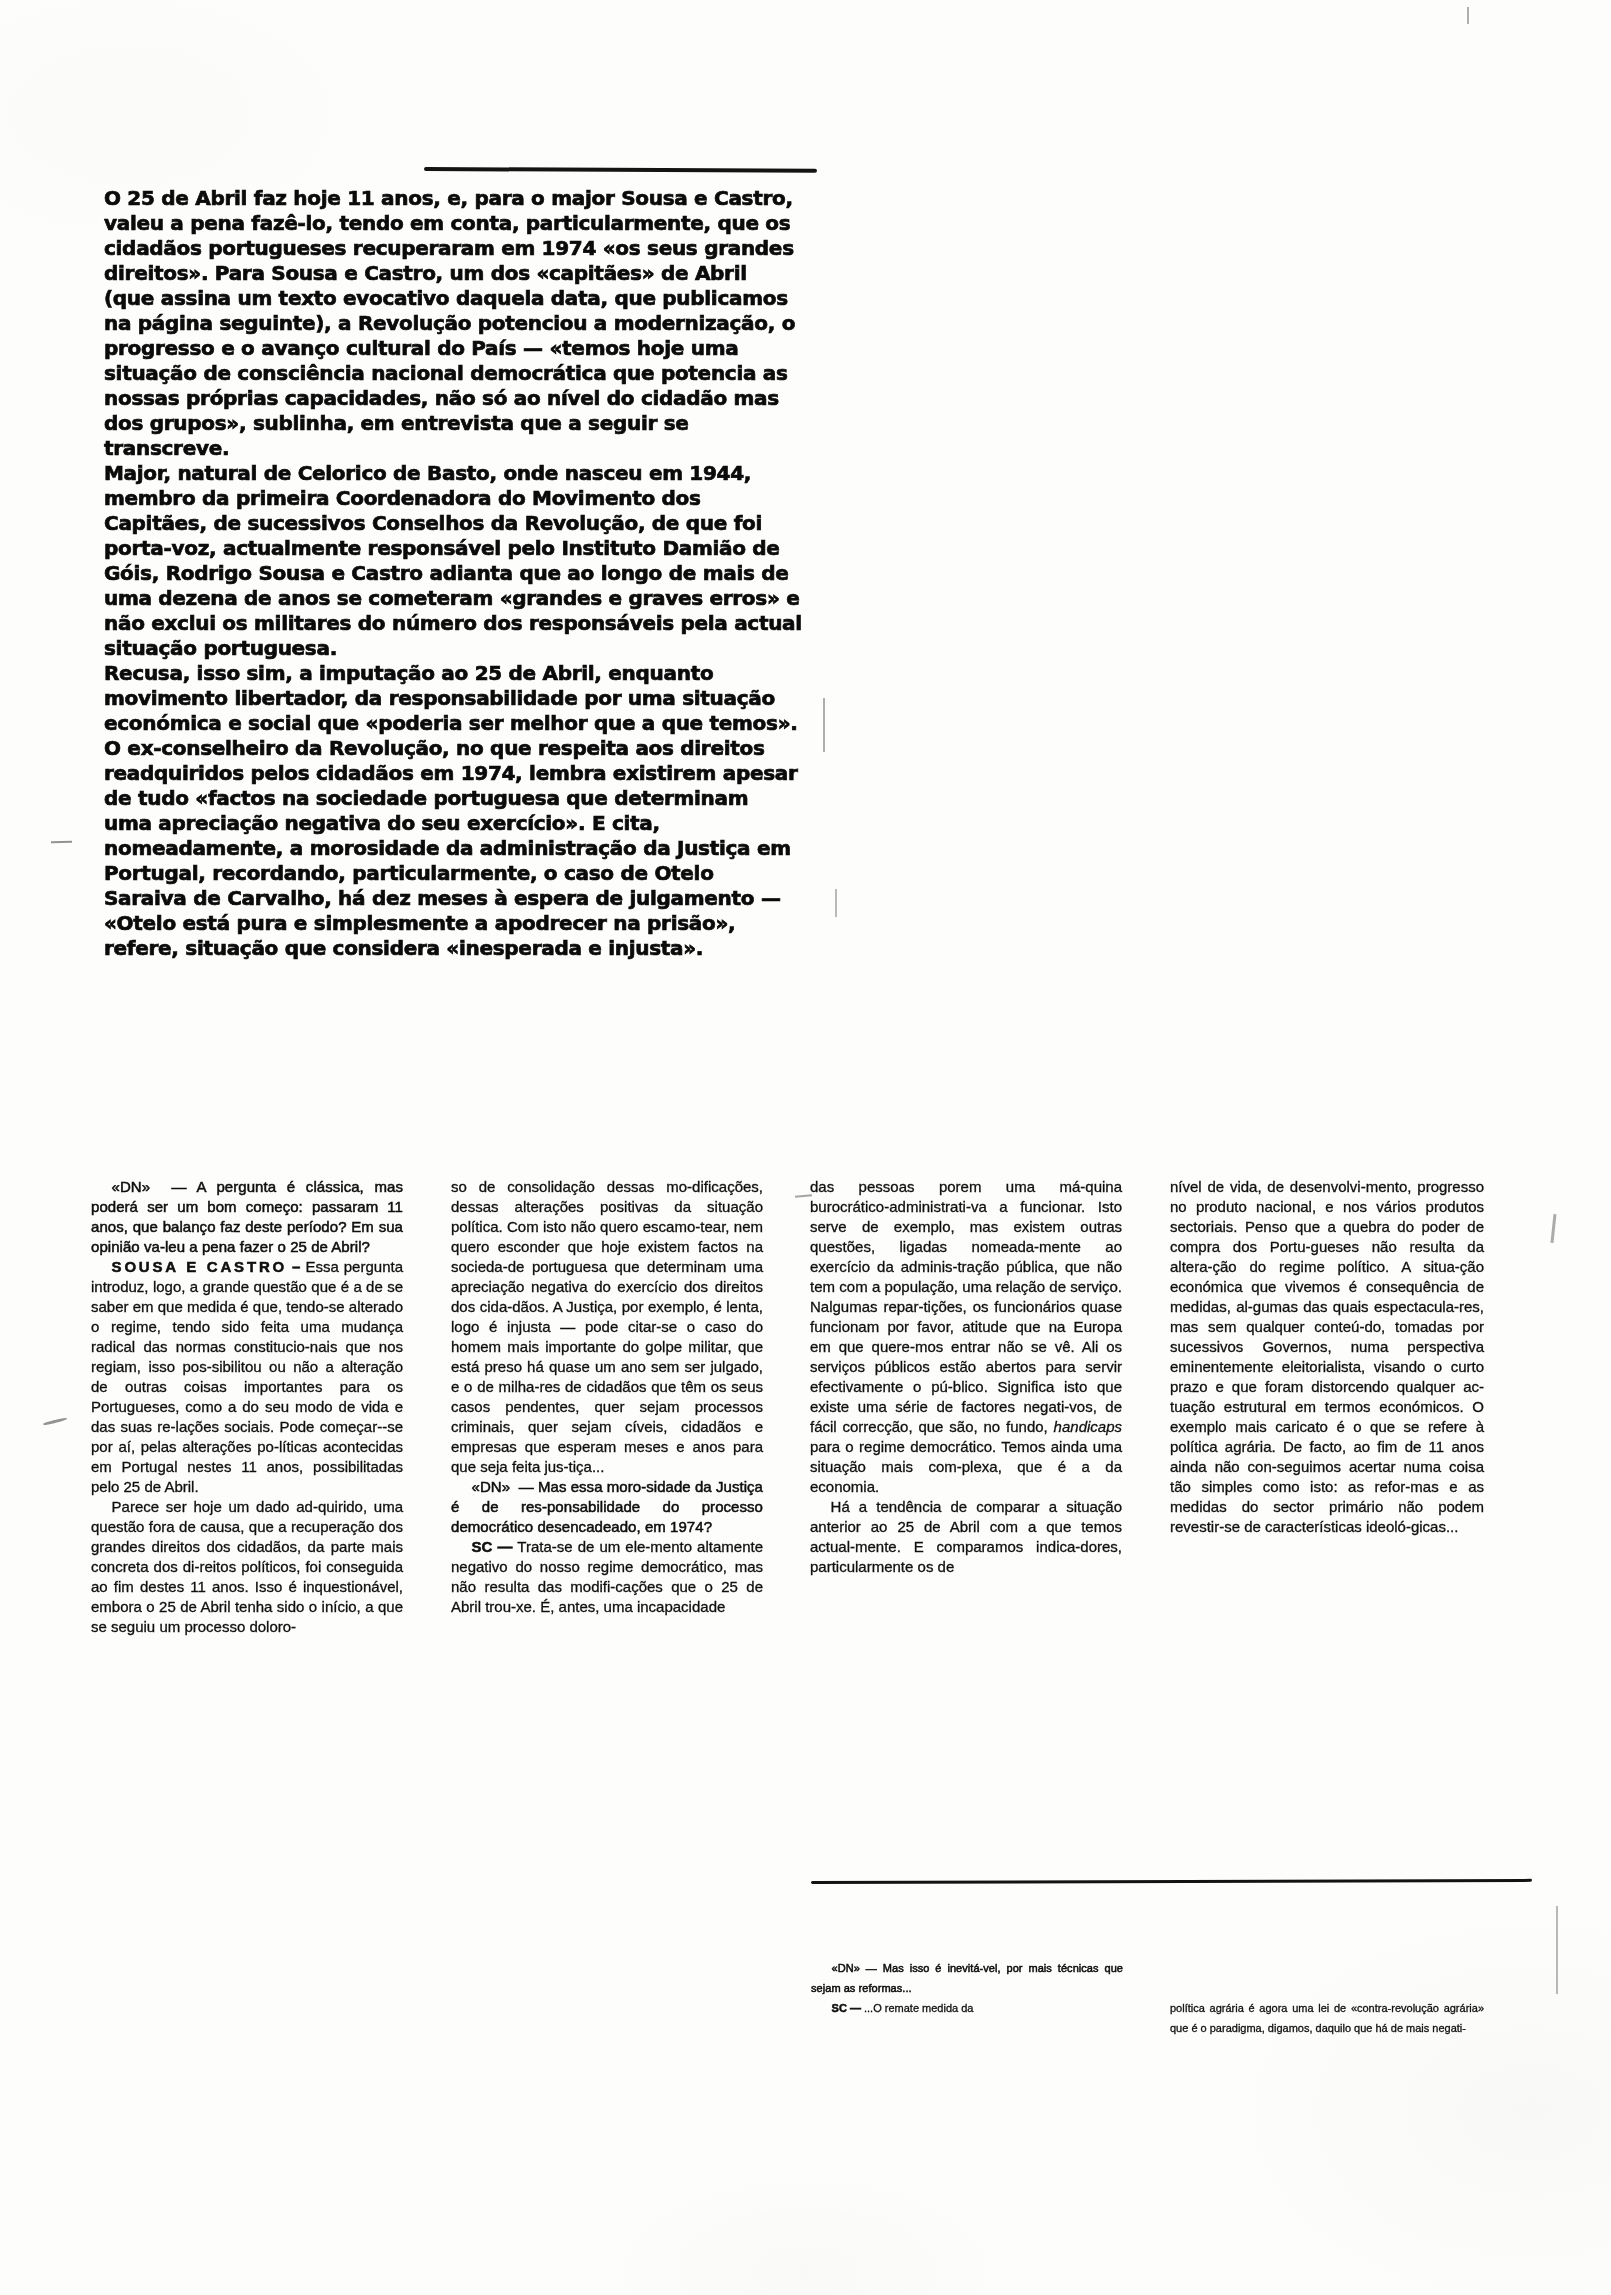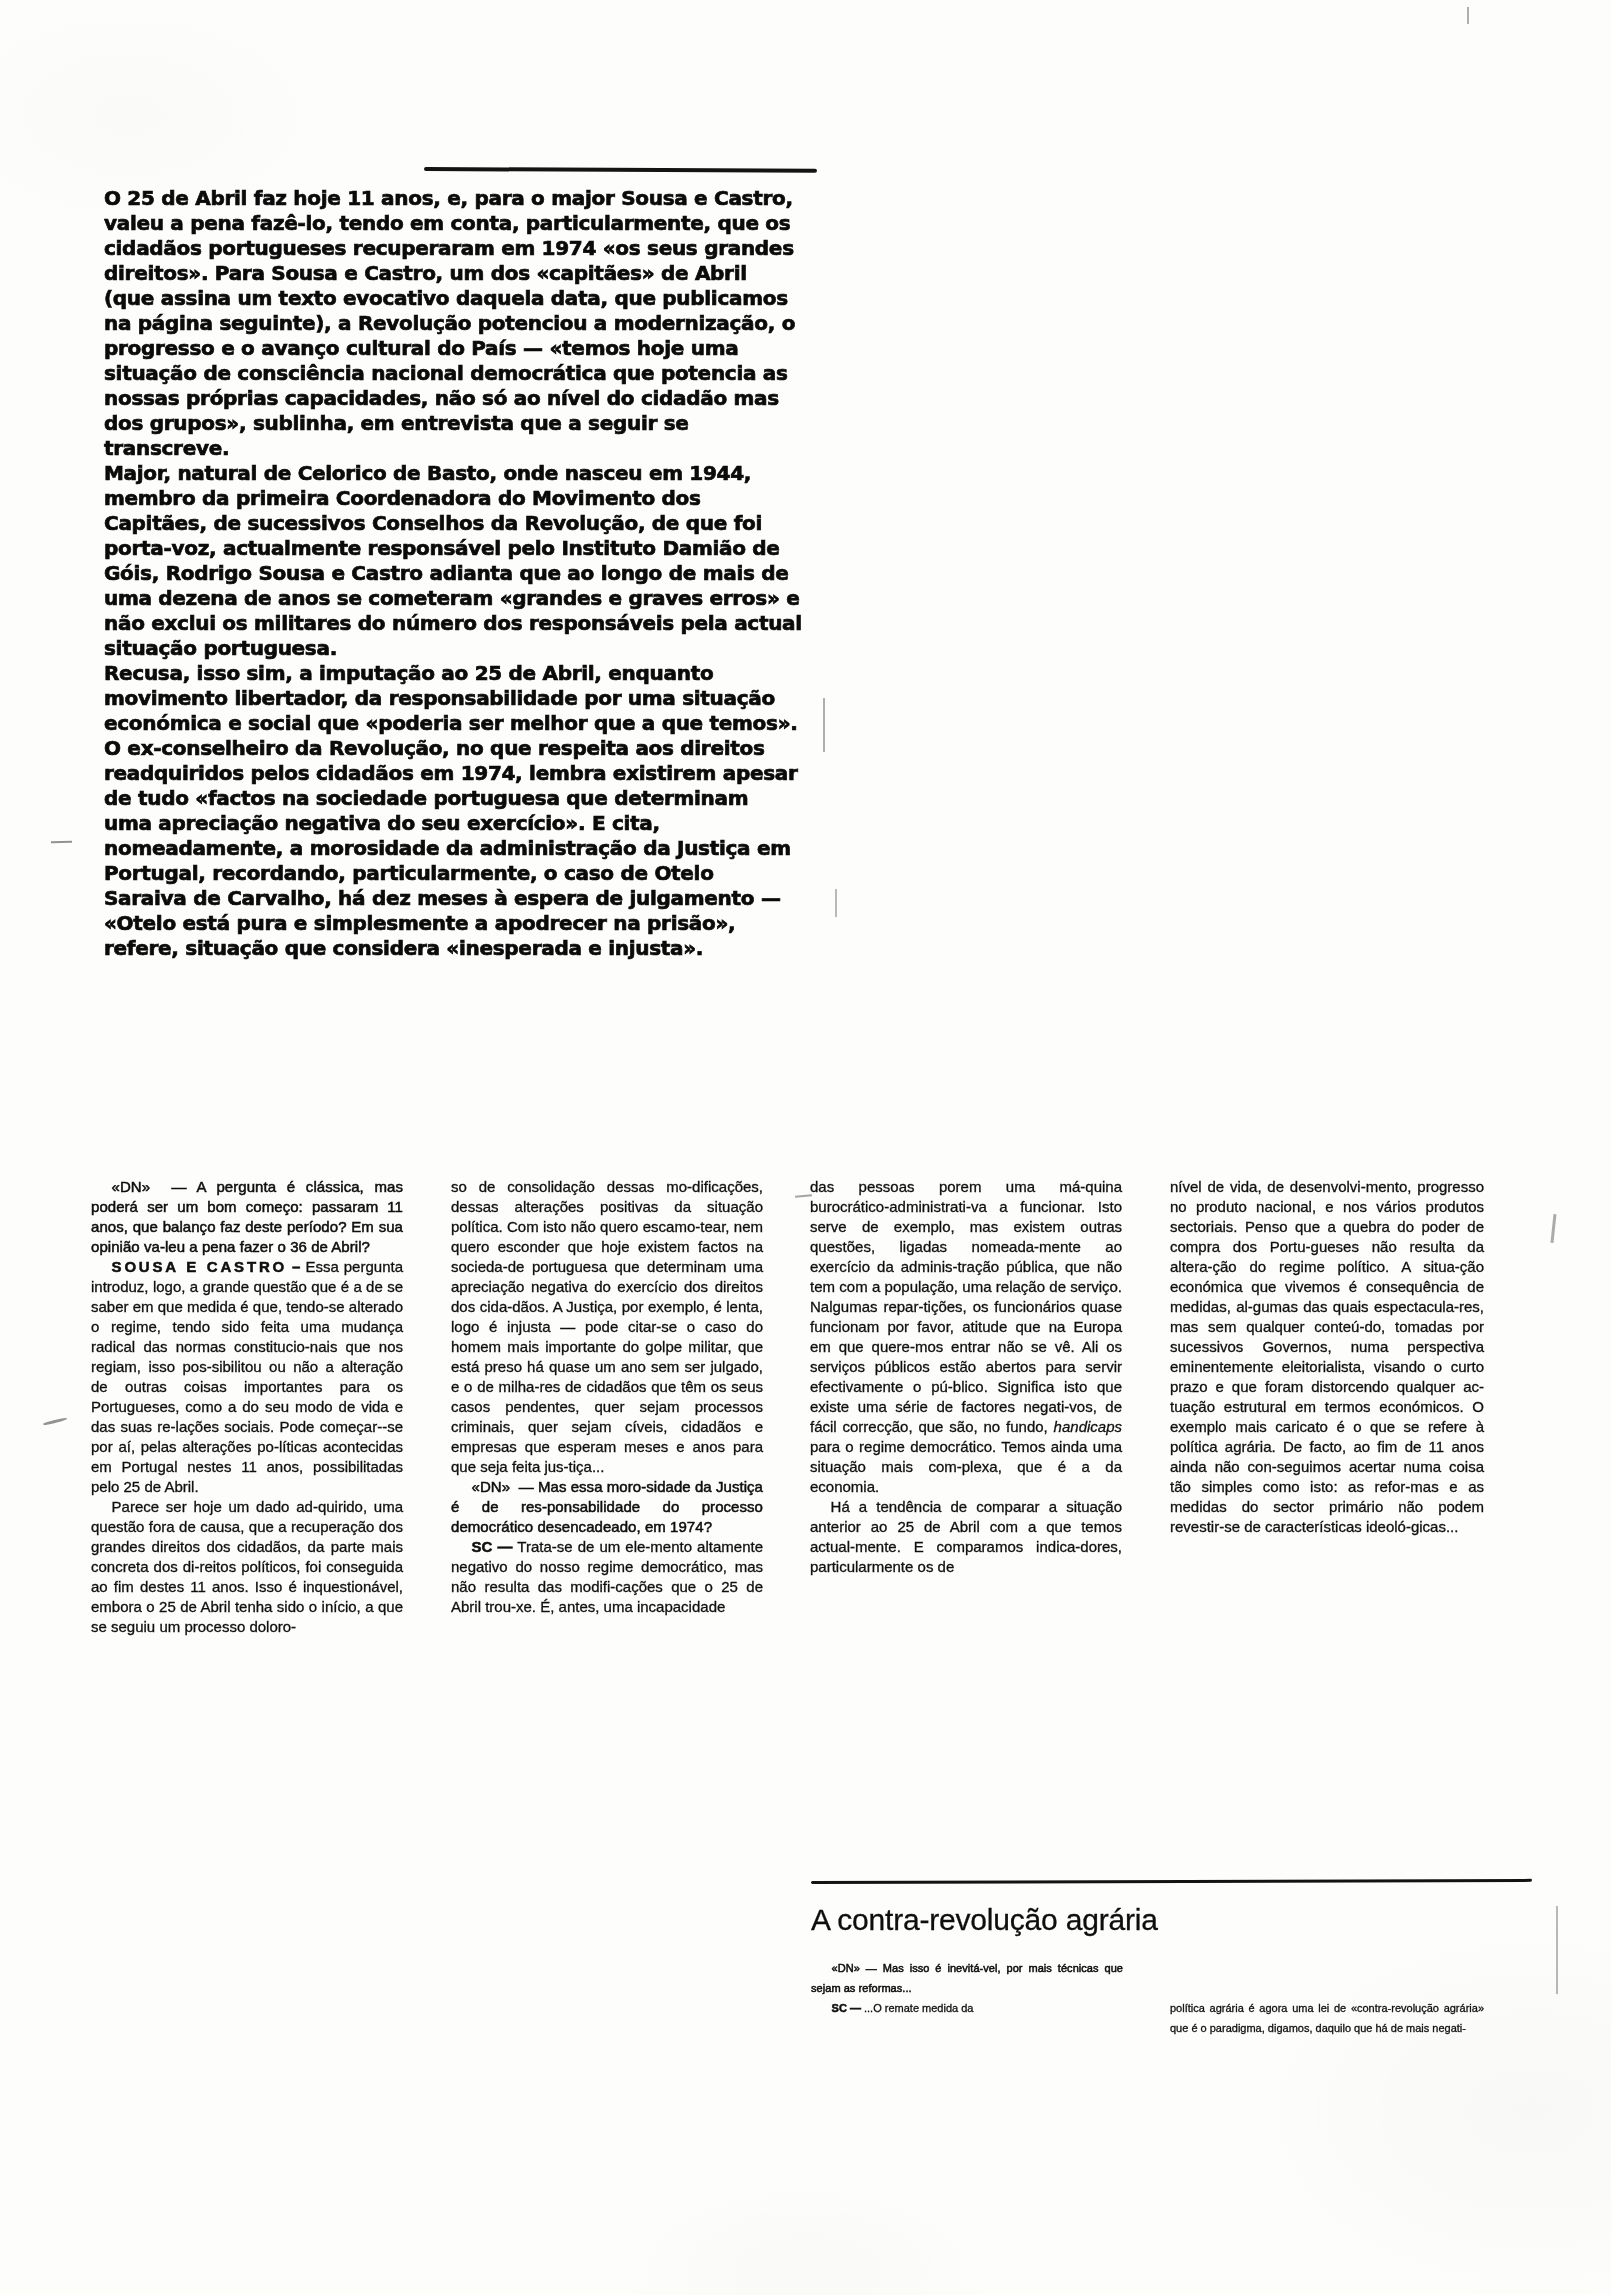--- a/index.html
+++ b/index.html
@@ -183,21 +183,21 @@
   <div class="lead">
     <p>O 25 de Abril faz hoje 11 anos, e, para o major Sousa e Castro, valeu a pena fazê-lo, tendo em conta, particularmente, que os cidadãos portugueses recuperaram em 1974 «os seus grandes direitos». Para Sousa e Castro, um dos «capitães» de Abril (que assina um texto evocativo daquela data, que publicamos na página seguinte), a Revolução potenciou a modernização, o progresso e o avanço cultural do País — «temos hoje uma situação de consciência nacional democrática que potencia as nossas próprias capacidades, não só ao nível do cidadão mas dos grupos», sublinha, em entrevista que a seguir se transcreve.</p>
     <p>Major, natural de Celorico de Basto, onde nasceu em 1944, membro da primeira Coordenadora do Movimento dos Capitães, de sucessivos Conselhos da Revolução, de que foi porta-voz, actualmente responsável pelo Instituto Damião de Góis, Rodrigo Sousa e Castro adianta que ao longo de mais de uma dezena de anos se cometeram «grandes e graves erros» e não exclui os militares do número dos responsáveis pela actual situação portuguesa.</p>
     <p>Recusa, isso sim, a imputação ao 25 de Abril, enquanto movimento libertador, da responsabilidade por uma situação económica e social que «poderia ser melhor que a que temos».</p>
     <p>O ex-conselheiro da Revolução, no que respeita aos direitos readquiridos pelos cidadãos em 1974, lembra existirem apesar de tudo «factos na sociedade portuguesa que determinam uma apreciação negativa do seu exercício». E cita, nomeadamente, a morosidade da administração da Justiça em Portugal, recordando, particularmente, o caso de Otelo Saraiva de Carvalho, há dez meses à espera de julgamento — «Otelo está pura e simplesmente a apodrecer na prisão», refere, situação que considera «inesperada e injusta».</p>
   </div>
 
   <div class="cols">
 
     <div class="col col-1">
-      <p class="indent"><span class="q">«DN»</span><span class="q">&nbsp;&nbsp;</span><span class="q">—</span><span class="q"> A pergunta é clássica, mas poderá ser um bom começo: passaram 11 anos, que balanço faz deste período? Em sua opinião va-leu a pena fazer o 36 de Abril?</span></p>
+      <p class="indent"><span class="q">«DN»</span><span class="q">&nbsp;&nbsp;</span><span class="q">—</span><span class="q"> A pergunta é clássica, mas poderá ser um bom começo: passaram 11 anos, que balanço faz deste período? Em sua opinião va-leu a pena fazer o 25 de Abril?</span></p>
       <p class="indent"><span class="speaker">SOUSA E CASTRO</span><span class="speaker-tight"> –</span>
         <span>Essa pergunta introduz, logo, a grande questão que é a de se saber em que medida é que, tendo-se alterado o regime, tendo sido feita uma mudança radical das normas constitucio-nais que nos regiam, isso pos-sibilitou ou não a alteração de outras coisas importantes para os Portugueses, como a do seu modo de vida e das suas re-lações sociais. Pode começar--se por aí, pelas alterações po-líticas acontecidas em Portugal nestes 11 anos, possibilitadas pelo 25 de Abril.</span></p>
       <p class="indent">Parece ser hoje um dado ad-quirido, uma questão fora de causa, que a recuperação dos grandes direitos dos cidadãos, da parte mais concreta dos di-reitos políticos, foi conseguida ao fim destes 11 anos. Isso é inquestionável, embora o 25 de Abril tenha sido o início, a que se seguiu um processo doloro-</p>
     </div>
 
     <div class="col col-2">
       <p>so de consolidação dessas mo-dificações, dessas alterações positivas da situação política. Com isto não quero escamo-tear, nem quero esconder que hoje existem factos na socieda-de portuguesa que determinam uma apreciação negativa do exercício dos direitos dos cida-dãos. A Justiça, por exemplo, é lenta, logo é injusta — pode citar-se o caso do homem mais importante do golpe militar, que está preso há quase um ano sem ser julgado, e o de milha-res de cidadãos que têm os seus casos pendentes, quer sejam processos criminais, quer sejam cíveis, cidadãos e empresas que esperam meses e anos para que seja feita jus-tiça...</p>
       <p class="indent"><span class="q">«DN»</span><span class="q">&nbsp;&nbsp;</span><span class="q">—</span><span class="q"> Mas essa moro-sidade da Justiça é de res-ponsabilidade do processo democrático desencadeado, em 1974?</span></p>
       <p class="indent"><span class="speaker-tight">SC</span><span class="speaker-tight">&nbsp;</span><span class="speaker-tight">—</span><span> Trata-se de um ele-mento altamente negativo do nosso regime democrático, mas não resulta das modifi-cações que o 25 de Abril trou-xe. É, antes, uma incapacidade</span></p>
     </div>
@@ -206,21 +206,20 @@
       <p><span>das pessoas porem uma má-quina burocrático-administrati-va a funcionar. Isto serve de exemplo, mas existem outras questões, ligadas nomeada-mente ao exercício da adminis-tração pública, que não tem com a população, uma relação de serviço. Nalgumas repar-tições, os funcionários quase funcionam por favor, atitude que na Europa em que quere-mos entrar não se vê. Ali os serviços públicos estão abertos para servir efectivamente o pú-blico. Significa isto que existe uma série de factores negati-vos, de fácil correcção, que são, no fundo, </span><span class="ital">handicaps</span><span> para o regime democrático. Temos ainda uma situação mais com-plexa, que é a da economia.</span></p>
       <p class="indent">Há a tendência de comparar a situação anterior ao 25 de Abril com a que temos actual-mente. E comparamos indica-dores, particularmente os de</p>
     </div>
 
     <div class="col col-4">
       <p>nível de vida, de desenvolvi-mento, progresso no produto nacional, e nos vários produtos sectoriais. Penso que a quebra do poder de compra dos Portu-gueses não resulta da altera-ção do regime político. A situa-ção económica que vivemos é consequência de medidas, al-gumas das quais espectacula-res, mas sem qualquer conteú-do, tomadas por sucessivos Governos, numa perspectiva eminentemente eleitorialista, visando o curto prazo e que foram distorcendo qualquer ac-tuação estrutural em termos económicos. O exemplo mais caricato é o que se refere à política agrária. De facto, ao fim de 11 anos ainda não con-seguimos acertar numa coisa tão simples como isto: as refor-mas e as medidas do sector primário não podem revestir-se de características ideoló-gicas...</p>
     </div>
   </div>
 
   <div class="section-rule"></div>
-  <div class="section-head">A contra-revolução agrária</div>
 
   <div class="tail tail-3">
     <p class="indent"><span class="q">«DN»</span><span class="q">&nbsp;</span><span class="q">—</span><span class="q"> Mas isso é inevitá-vel, por mais técnicas que sejam as reformas...</span></p>
     <p class="indent"><span class="speaker-tight">SC</span><span class="speaker-tight">&nbsp;</span><span class="speaker-tight">—</span><span> ...O remate medida da</span></p>
   </div>
 
   <div class="tail tail-4">
     <p>política agrária é agora uma lei de «contra-revolução agrária» que é o paradigma, digamos, daquilo que há de mais negati-</p>
   </div>
 

